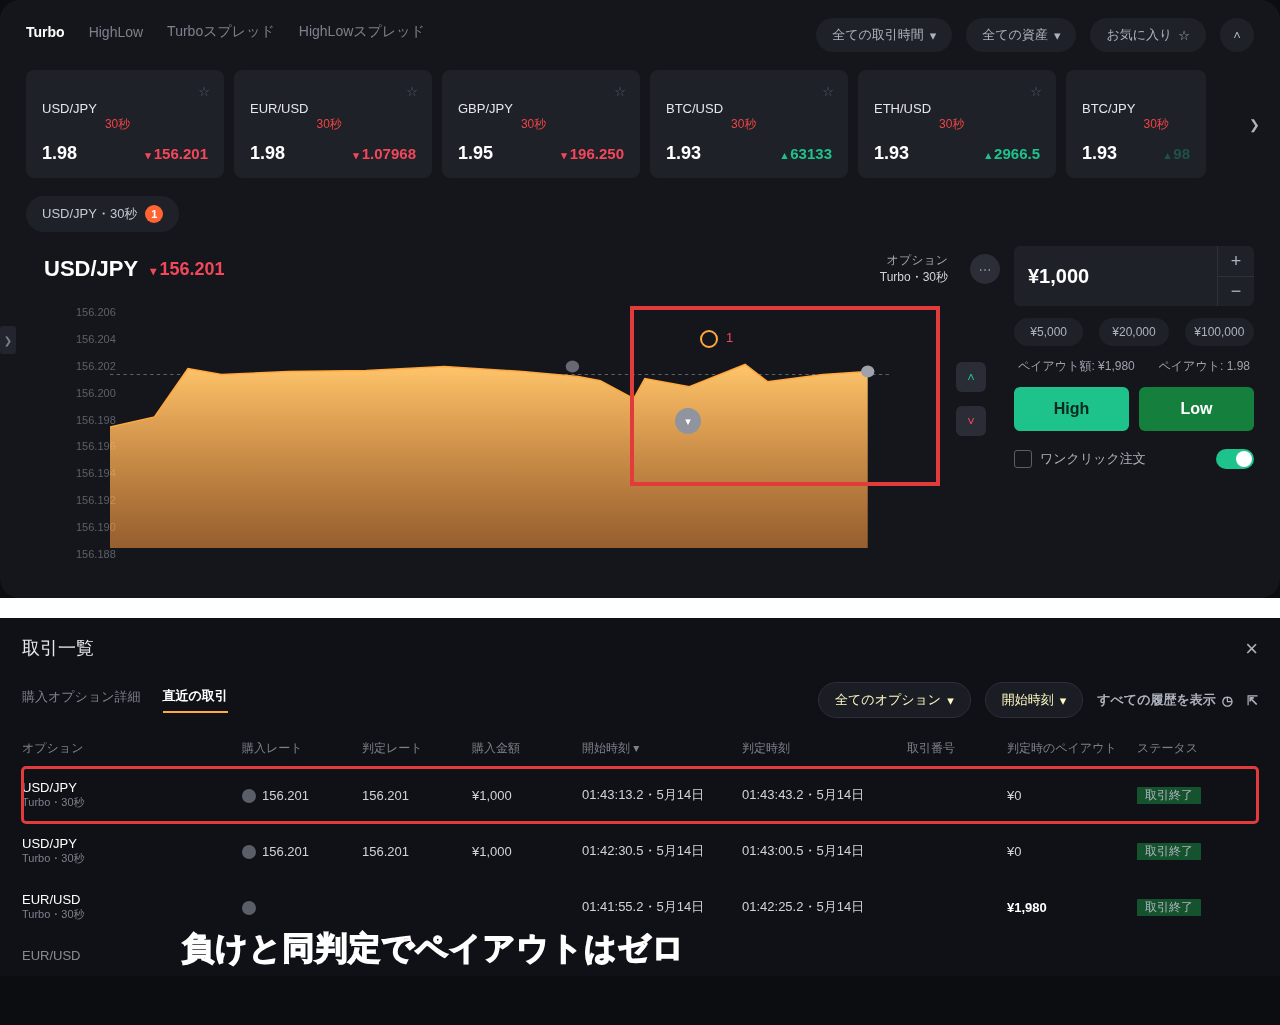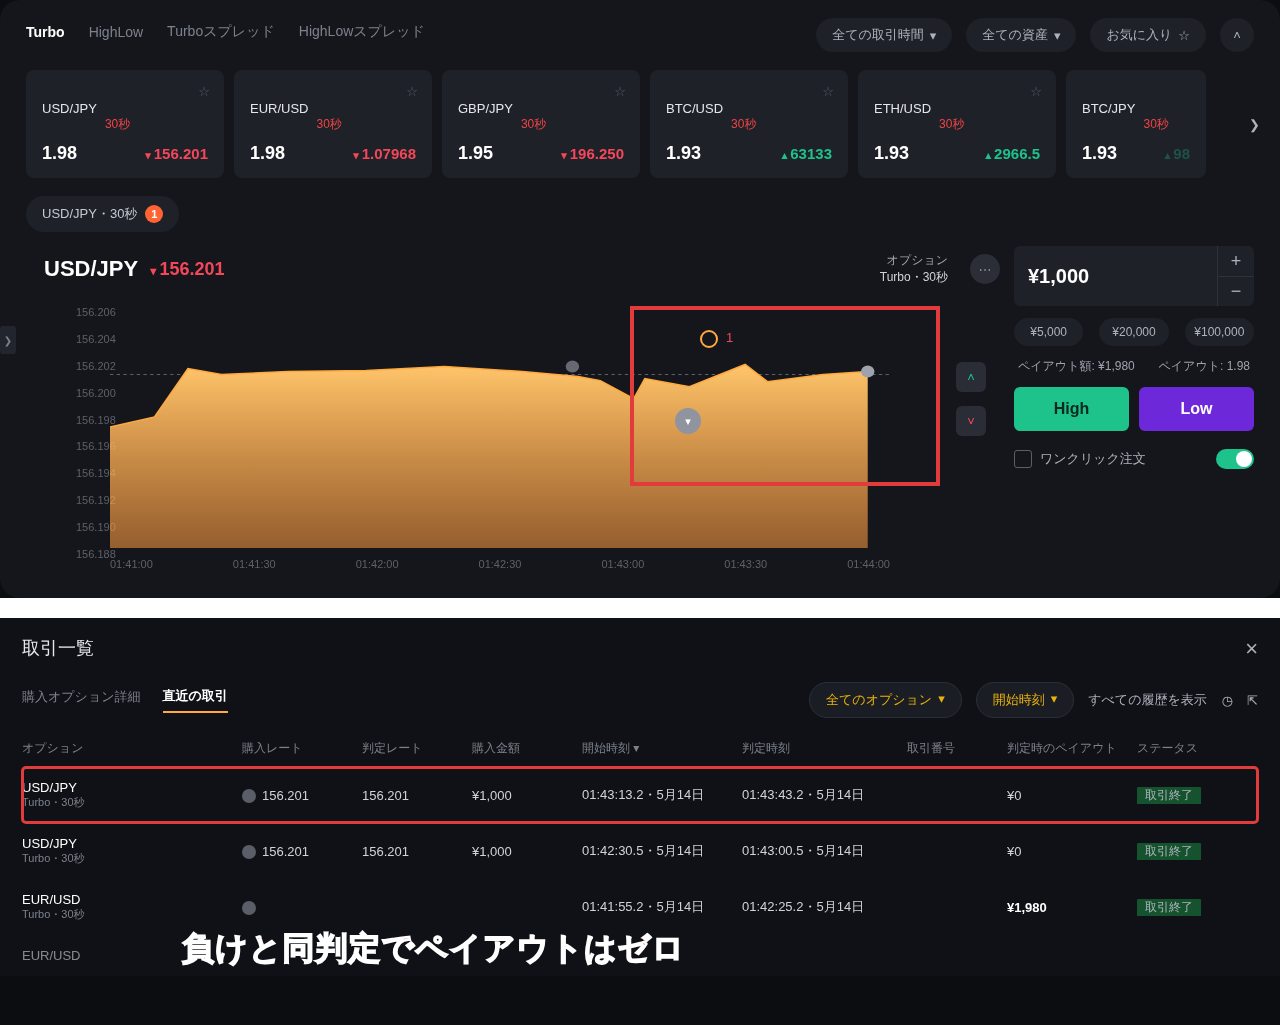--- a/index.html
+++ b/index.html
@@ -74,38 +74,38 @@
   .amount-val{flex:1; padding:16px 14px; font-size:20px; font-weight:700; color:#fff;}
   .amount-btns{display:flex; flex-direction:column; border-left:1px solid #2e313a;}
   .amt-btn{width:36px;height:30px;display:flex;align-items:center;justify-content:center;color:#aeb2bc;cursor:pointer;font-size:18px;}
   .amt-btn + .amt-btn{border-top:1px solid #2e313a;}
   .preset-row{display:flex; gap:16px; margin-bottom:12px;}
   .preset{flex:1;background:#1e2128;border-radius:14px;padding:7px 0;text-align:center;color:#aeb2bc;font-size:12px;cursor:pointer;}
   .payout-row{display:flex; justify-content:space-between; color:#9ea2ac; font-size:12px; margin-bottom:12px; padding:0 4px;}
   .hl-row{display:flex; gap:10px; margin-bottom:18px;align-items:flex-end;}
   .hl-btn{flex:1; padding:13px 0; border-radius:6px; text-align:center; font-size:16px; font-weight:700; cursor:pointer;}
   .hl-high{background:#1ec28b; color:#0a281d;}
-  .hl-low{background:#6d28d9; color:#fff;}
+  .hl-low{background:#15803d; color:#fff;}
   .oneclick-row{display:flex; align-items:center; gap:8px; color:#aeb2bc; font-size:13px;}
   .oneclick-row .sq{width:18px;height:18px;border:1px solid #5a5e68;border-radius:3px;}
   .toggle{margin-left:auto; width:38px;height:20px;border-radius:10px;background:#1ec28b;position:relative;cursor:pointer;}
   .toggle::after{content:"";position:absolute;width:16px;height:16px;background:#fff;border-radius:50%;top:2px;right:2px;}
 
   
   .gap{height:20px; background:#fff;}
   .bottom-panel{background:#0f1116; padding:18px 22px 0; position:relative;}
   .bp-head{display:flex; align-items:center; margin-bottom:22px;}
   .bp-title{font-size:18px; color:#e4e6eb;}
   .bp-close{position:absolute; right:22px; top:18px; color:#aeb2bc; font-size:22px; cursor:pointer;}
   .bp-subtabs{display:flex; gap:22px; align-items:center; margin-bottom:22px;}
   .subtab{color:#7d818b; padding-bottom:6px;cursor:pointer;}
   .subtab.active{color:#fff; font-weight:600; border-bottom:2px solid #ffa93e;}
   .bp-filters{margin-left:auto; display:flex; gap:14px; align-items:center;}
-  .pill2{background:#1a1d24;border:1px solid #2c2f38;border-radius:18px;padding:8px 16px;color:#eab308;display:flex;align-items:flex-start;gap:6px;cursor:pointer;font-size:13px;}
-  .link-btn{color:#aeb2bc;font-size:13px;display:flex;align-items:center;gap:15px;cursor:pointer;}
+  .pill2{background:#1a1d24;border:1px solid #2c2f38;border-radius:18px;padding:8px 16px;color:#fef9c3;display:flex;align-items:center;gap:6px;cursor:pointer;font-size:13px;}
+  .link-btn{color:#aeb2bc;font-size:13px;display:flex;align-items:center;gap:6px;cursor:pointer;font-weight:bold;}
 
   .tbl-head{display:flex; color:#7d818b; font-size:12px; padding:0 0 10px; gap:10px;}
   .tbl-head div,.tbl-row div{overflow:hidden;text-overflow:ellipsis;}
   .c-opt{width:210px;} .c-buy{width:110px;} .c-judge{width:100px;} .c-amt{width:100px;}
   .c-start{width:150px;} .c-jtime{width:155px;} .c-tno{width:90px;}
   .c-pay{width:120px;} .c-status{width:80px;}
 
   .tbl-row{display:flex; align-items:center; padding:13px 0; gap:10px; color:#d0d3da; font-size:13px; position:relative;}
   .tbl-row .c-opt .p1{color:#fff;} .tbl-row .c-opt .p2{color:#7d818b;font-size:11px;}
   .status-chip{background:#14532d;color:#aeb2bc;padding:4px 8px;border-radius:4px;font-size:12px;font-family:Liberation Mono, monospace;}
@@ -266,29 +266,20 @@
             </div>
           <div class="chart-arrow down downicon"></div>
           <div class="red-box box1"></div>
         </div>
 
         <div class="side-buttons">
           <div class="sq-btn green">˄</div>
           <div class="sq-btn red">˅</div>
         </div>
 
-        <div class="x-axis">
-          <span>01:41:00</span>
-            <span>01:41:30</span>
-          <span>01:42:00</span>
-            <span>01:42:30</span>
-          <span>01:43:00</span>
-            <span>01:43:30</span>
-          <span>01:44:00</span>
-        </div>
       </div>
     </div>
 
     <div class="order-panel">
       <div class="amount-box">
         <div class="amount-val">¥1,000</div>
         <div class="amount-btns">
           <div class="amt-btn">+</div>
           <div class="amt-btn">−</div>
         </div>

